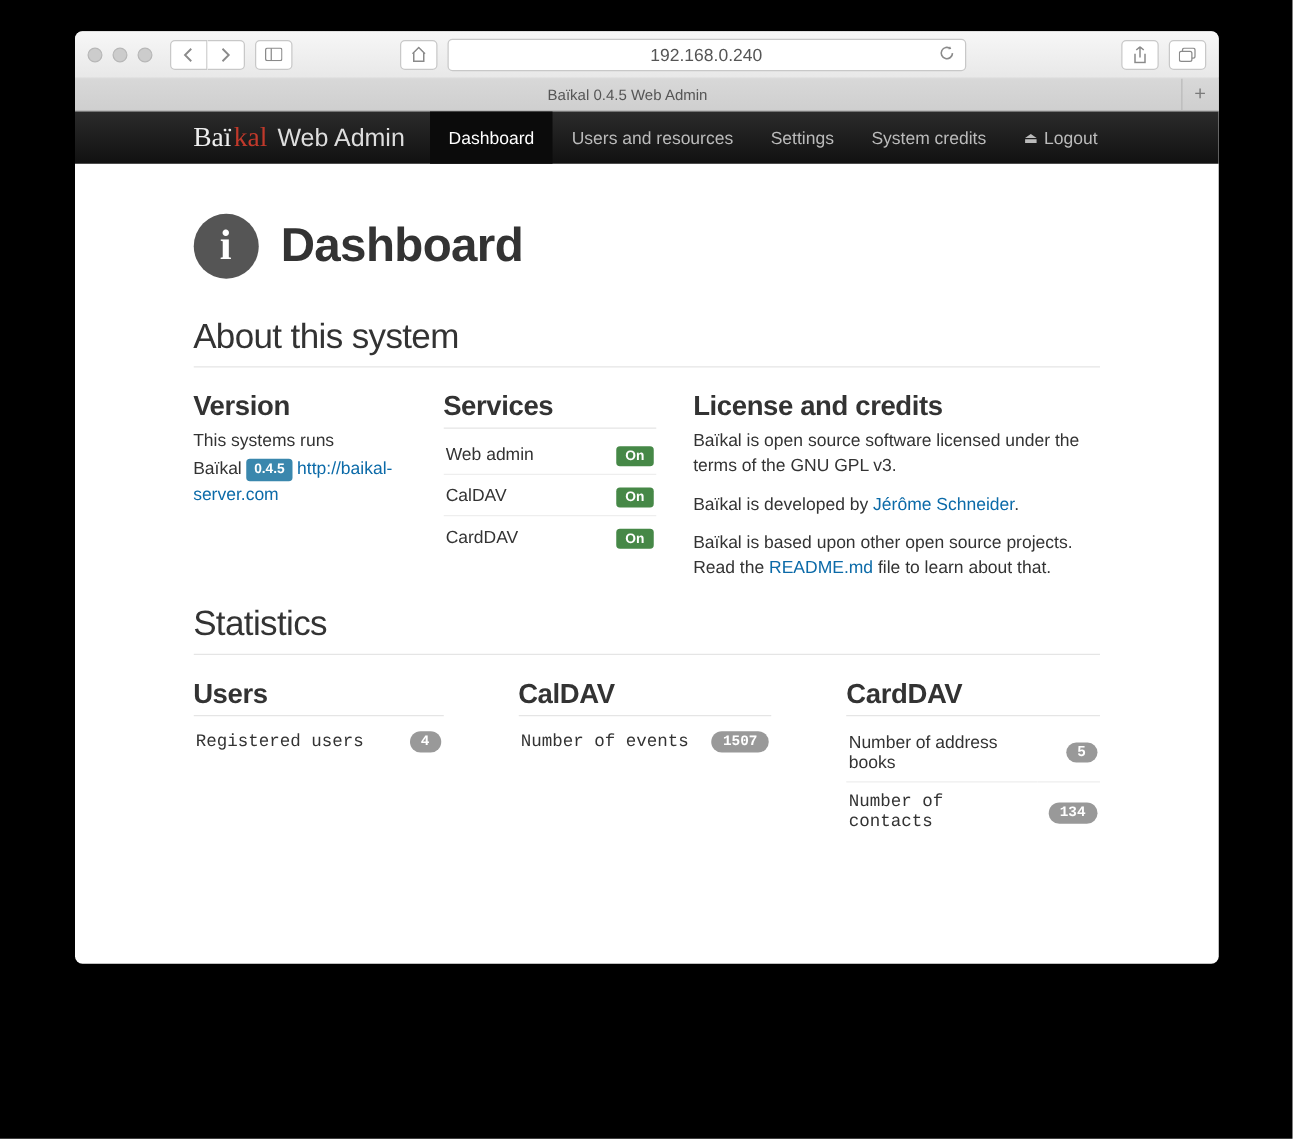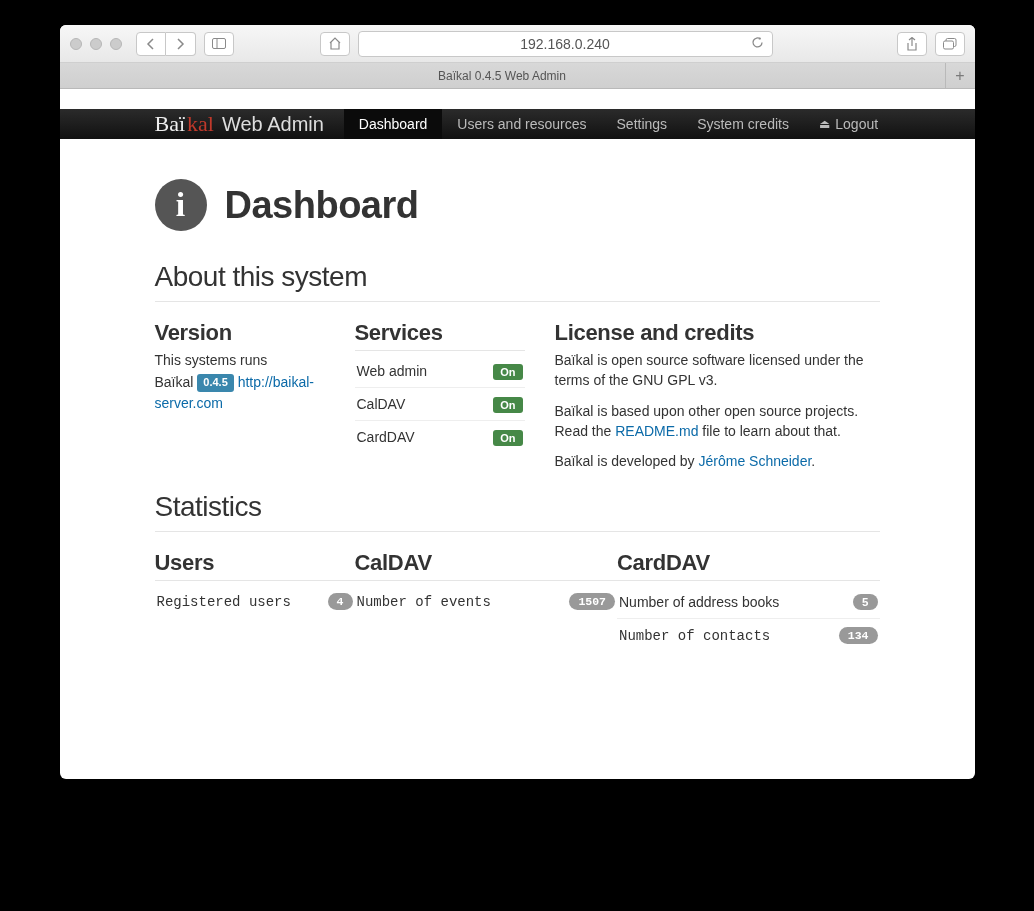--- a/index.html
+++ b/index.html
@@ -69,24 +69,23 @@
   .tab {
     flex:1; text-align:center; font-size:12px; color:#555;
   }
   .newtab {
     width:30px; text-align:center; color:#7a7a7a; font-size:16px;
     border-left:1px solid #b9b9b9; height:100%; display:flex;align-items:center;justify-content:center;
   }
   .navbar {
     background:#1b1b1b;
     background: linear-gradient(#2b2b2b,#111);
-    height:30px;
+    height:42px;
     display:flex; align-items:center;
     padding:0 0 0 95px;
-    margin-top:20px;
   }
   .brand {
     color:#ddd; font-size:20px; font-weight:300; margin-right:20px;
     display:flex; align-items:baseline; gap:2px;
   }
   .brand .bai { font-family: Georgia, 'Times New Roman', serif; font-size:22px; color:#eee; }
   .brand .kal { font-family: Georgia, 'Times New Roman', serif; font-size:22px; color:#c0392b; }
   .brand .wa { font-weight:300; color:#ddd; margin-left:6px; font-size:20px;}
   .navitems { display:flex; height:100%; }
   .navitems a {
@@ -131,21 +130,21 @@
   table.svc tr:last-child td { border-bottom:0;}
   .badge-on {
     background:#468847; color:#fff; font-size:11px; font-weight:bold;
     padding:2px 7px; border-radius:3px;
   }
   .badge-count {
     background:#999; color:#fff; font-size:11.5px; font-weight:bold;
     padding:2px 9px; border-radius:10px; min-width:10px; text-align:center;
     display:inline-block;
   }
-  .stats-row { display:flex; margin-top:4px;}
+  .stats-row { display:flex; gap:60px; margin-top:4px;}
   .stats-col { flex:1; }
   .stats-col.narrow { flex:0 0 200px;}
   table.stats { width:100%; border-collapse:collapse;}
   table.stats td { padding:8px 2px; border-bottom:1px solid #eee; font-size:14px;}
   table.stats tr:last-child td { border-bottom:0;font-family:Liberation Mono, monospace;}
   table.stats td.r { text-align:right; width:50px;}
 </style>
 </head>
 <body>
 
@@ -278,25 +277,25 @@
             <td style="text-align:right"><span class="badge-on">On</span></td>
           </tr>
         </tbody>
           </table>
       </div>
 
       <div class="col">
         <h3 class="sub" style="border:0; padding-bottom:0;">License and credits</h3>
         <p>Baïkal is open source software licensed under the terms of the GNU GPL v3.</p>
         <p>
+          <span>Baïkal is developed by </span><a href="#" class="link">Jérôme Schneider</a><span>.</span>
+        </p>
+        <p>
           <span>Baïkal is based upon other open source projects.</span><br>
           <span>Read the </span><a href="#" class="link">README.md</a><span> file to learn about that.</span>
-        </p>
-        <p>
-          <span>Baïkal is developed by </span><a href="#" class="link">Jérôme Schneider</a><span>.</span>
         </p>
       </div>
     </div>
 
     <h2 class="section" style="">Statistics</h2>
 
     <div class="stats-row">
       <div class="stats-col narrow">
         <h3 class="sub">Users</h3>
         <table class="stats">

